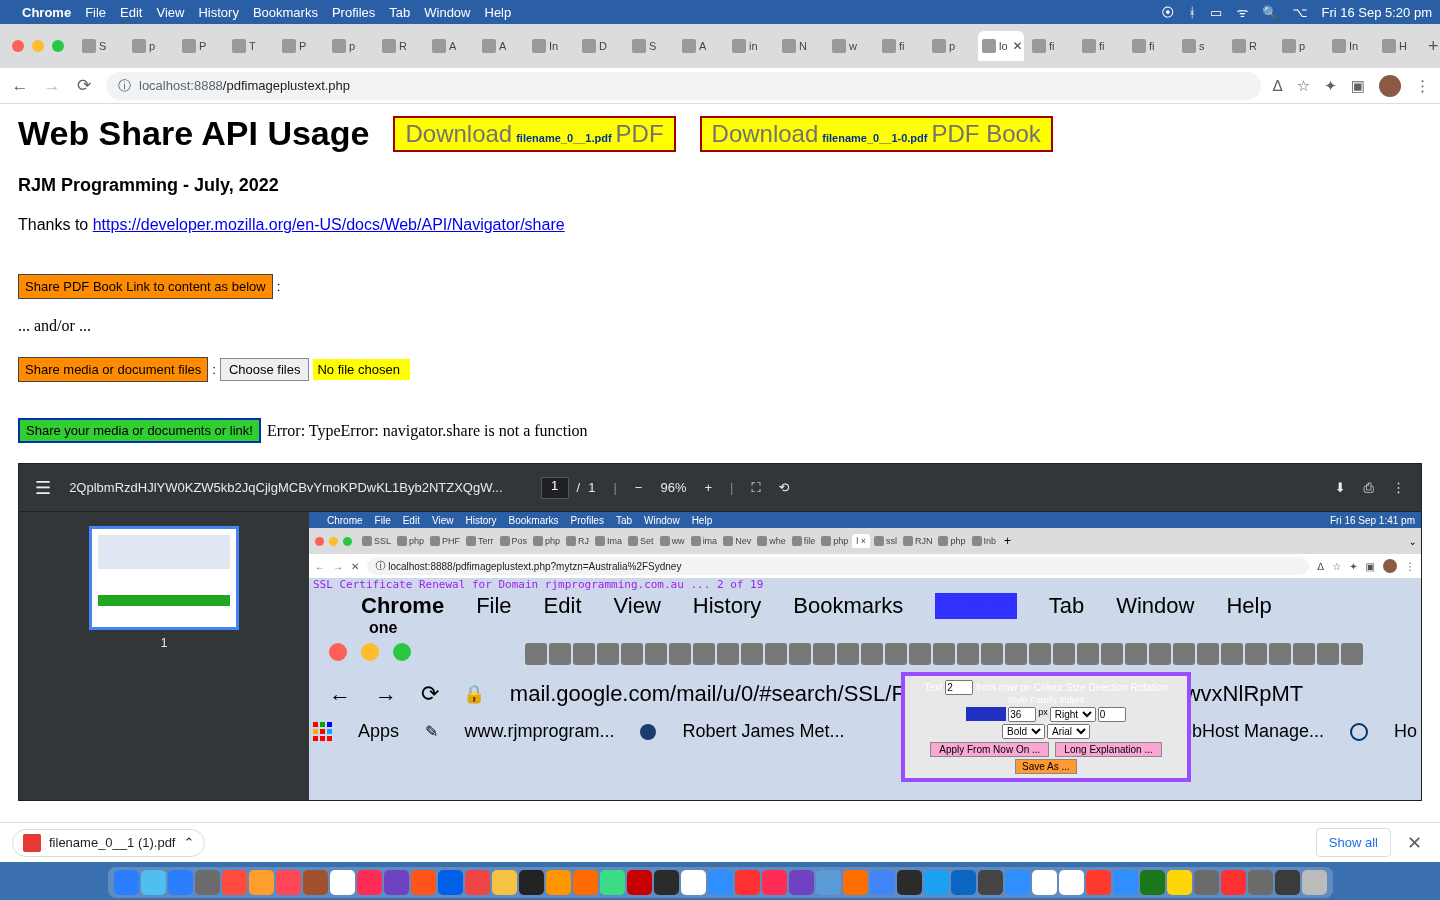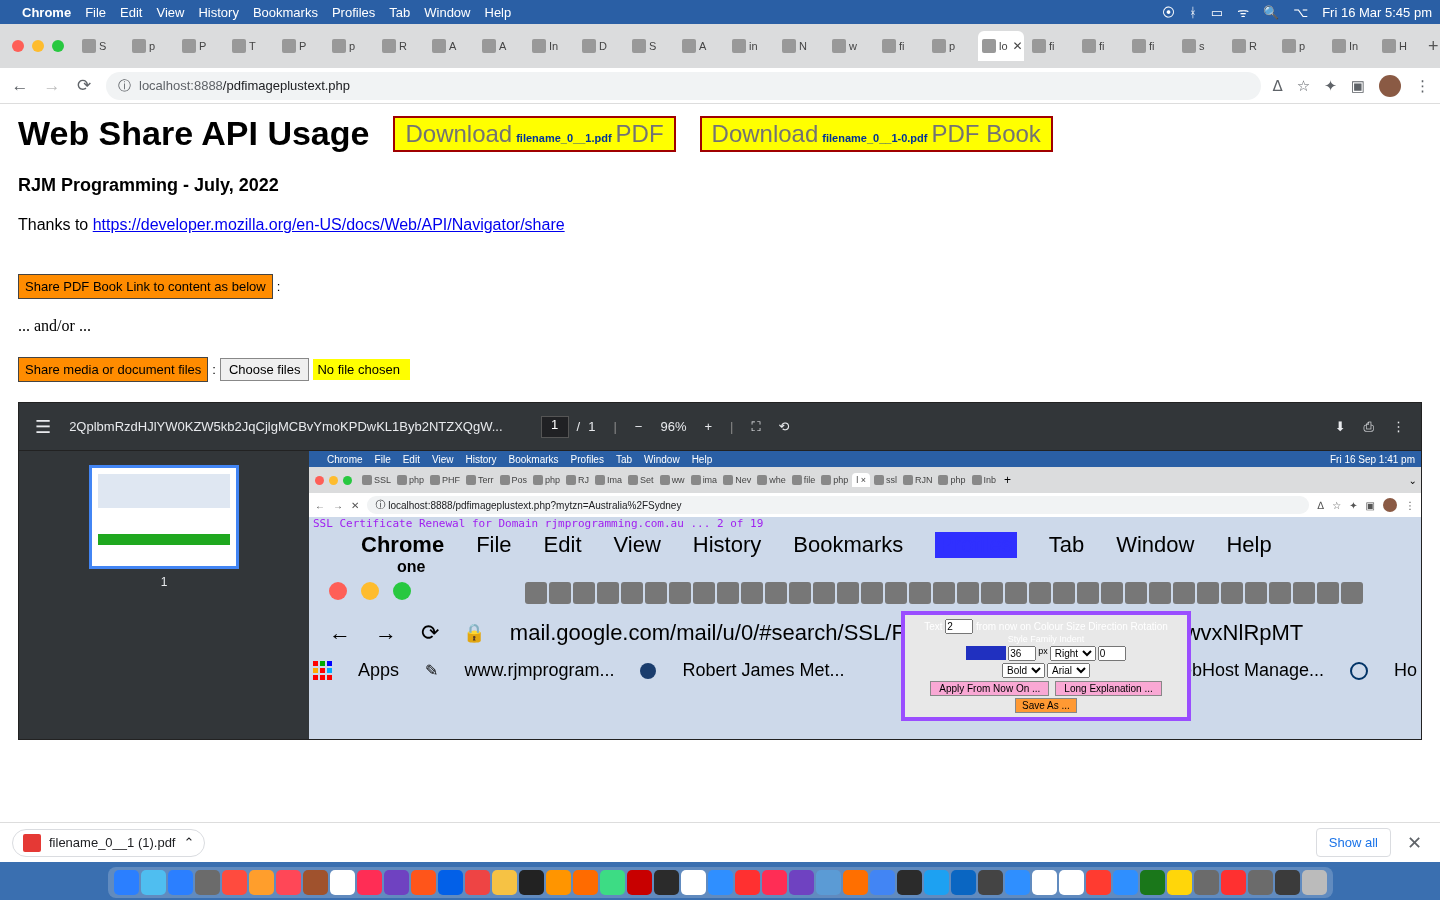--- a/index.html
+++ b/index.html
@@ -75,21 +75,21 @@
 .inner-tabs .traffic .dot{width:9px;height:9px}
 .inner-tab { font-size:9px; color:#444; padding:0 2px; display:flex; align-items:center; gap:2px; max-width:48px; overflow:hidden; white-space:nowrap;}
 .inner-tab .favicon{width:10px;height:10px;background:#888;border-radius:2px;flex:0 0 10px}
 .inner-tab.active{background:#fff;border-radius:4px 4px 0 0;padding:2px 4px}
 .inner-toolbar { height:24px; background:#fff; display:flex; align-items:center; padding:0 6px; gap:8px; font-size:10px; color:#555;}
 .inner-toolbar .om { flex:1; background:#f1f3f4; border-radius:10px; height:18px; display:flex; align-items:center; padding:0 8px; font-size:10px; color:#202124;}
 .ssl-line { font-size:11px; color:#a020f0; padding:0 4px; font-family:monospace;}
 .big-menus { display:flex; gap:32px; font-family:-apple-system,Helvetica,Arial; font-size:22px; font-weight:500; padding:2px 20px 0 20px; align-items:baseline;}
 .big-menus .chrome { font-weight:700;}
 .big-menus .prof { background:#3030ff; color:#3030ff; padding:0 4px;}
-.one { font-size:16px; font-weight:700; padding-left:88px;}
+.one { font-size:16px; font-weight:700; padding-left:60px;}
 .big-traffic { display:flex; gap:14px; padding:6px 0 6px 20px;}
 .big-traffic .bdot{width:18px;height:18px;border-radius:50%}
 .bdot.r{background:#fe5f57}.bdot.y{background:#febc2e}.bdot.g{background:#28c840}
 .tabrow2 { display:flex; gap:0px; padding-left:100px; margin-top:-24px;}
 .tabrow2 .ti { width:22px; height:22px; background:#777; border-radius:3px; margin-right:2px;}
 .mail-row { display:flex; align-items:center; gap:24px; padding:10px 20px; font-size:22px;}
 .mail-row .lock{font-size:18px}
 .apps-row { display:flex; align-items:center; gap:26px; padding:4px 4px; font-size:18px;}
 .apps-row .grid{display:grid;grid-template-columns:repeat(3,5px);grid-template-rows:repeat(3,5px);gap:2px}
 .apps-row .grid span{background:#f00;width:5px;height:5px}
@@ -133,21 +133,21 @@
     <span>Window</span>
     <span>Help</span>
   </div>
   <div class="right">
     <span>⦿</span>
     <span>ᚼ</span>
     <span>▭</span>
     <span>ᯤ</span>
     <span>🔍</span>
     <span>⌥</span>
-    <span>Fri 16 Mar  5:45 pm</span>
+    <span>Fri 16 Sep  5:20 pm</span>
   </div>
 </div>
 
 <div class="chrome-tabs">
   <div class="traffic">
     <div class="dot red"></div>
     <div class="dot yellow"></div>
     <div class="dot green"></div>
   </div>
   <div class="tab">
@@ -303,20 +303,24 @@
   <div class="row">
     <button class="orange-btn">Share PDF Book Link to content as below</button>
     <span>:</span>
   </div>
   <div class="andor">... and/or ...</div>
   <div class="file-row">
     <button class="orange-btn">Share media or document files</button>
     <span>:</span>
     <button class="choose-btn">Choose files</button>
       <span class="nofile">No file chosen</span>
+  </div>
+  <div class="share-row">
+    <button class="green-btn">Share your media or documents or link!</button>
+    <span class="err">Error: TypeError: navigator.share is not a function</span>
   </div>
 </div>
 
 <div class="pdf-frame">
   <div class="pdf-toolbar">
     <span class="menu">☰</span>
     <span class="fname">2QplbmRzdHJlYW0KZW5kb2JqCjlgMCBvYmoKPDwKL1Byb2NTZXQgW...</span>
     <div style="display:flex;align-items:center;gap:8px;margin-left:20px">
       <span class="pgbox">1</span>
       <span>/</span>

